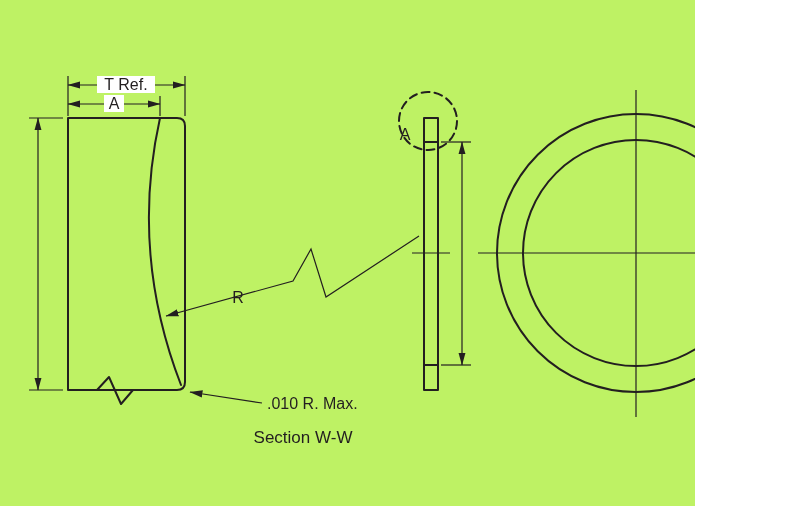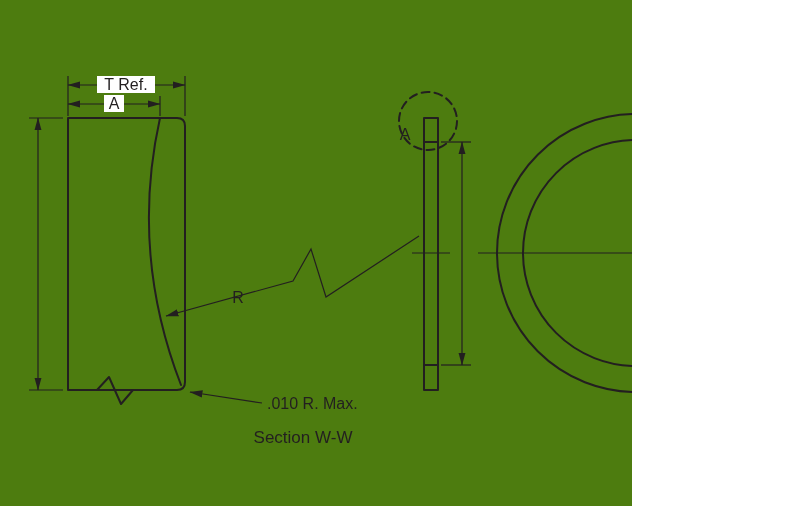--- a/index.html
+++ b/index.html
@@ -1,20 +1,20 @@
 <!DOCTYPE html>
 <html><head>
 <meta charset="utf-8">
 <style>
   html, body { margin: 0; padding: 0; background: #ffffff; }
   .stage {
     position: relative;
-    width: 632px;
+    width: 695px;
     height: 506px;
-    background: #4d7c0f;
+    background: #bef264;
     overflow: hidden;
     font-family: "Liberation Sans", sans-serif;
   }
   svg { display: block; }
   
   .object { fill: none; stroke: #231f20; stroke-width: 2; stroke-linejoin: round; stroke-linecap: round; }
   
   .thin { fill: none; stroke: #231f20; stroke-width: 1.2; stroke-linecap: butt; }
   .dashed { stroke-dasharray: 8 5; }
   text { fill: #231f20; font-family: "Liberation Sans", sans-serif; font-size: 16px; }

